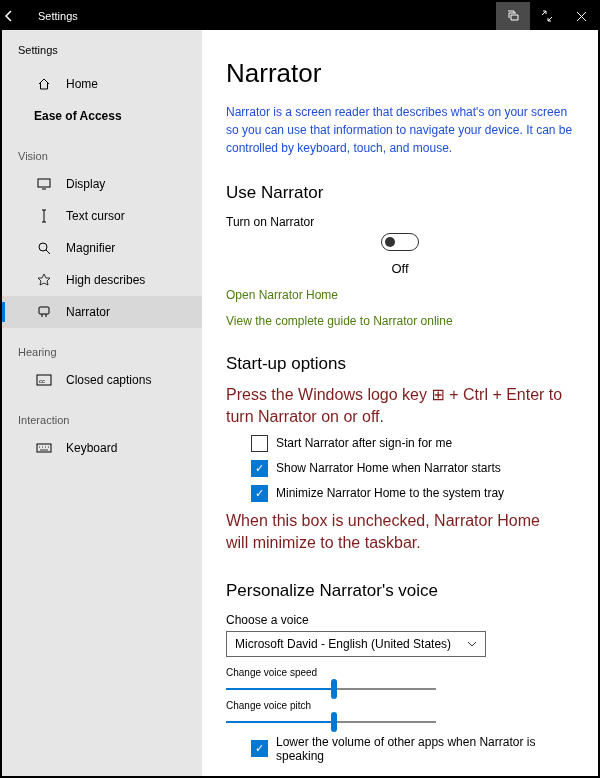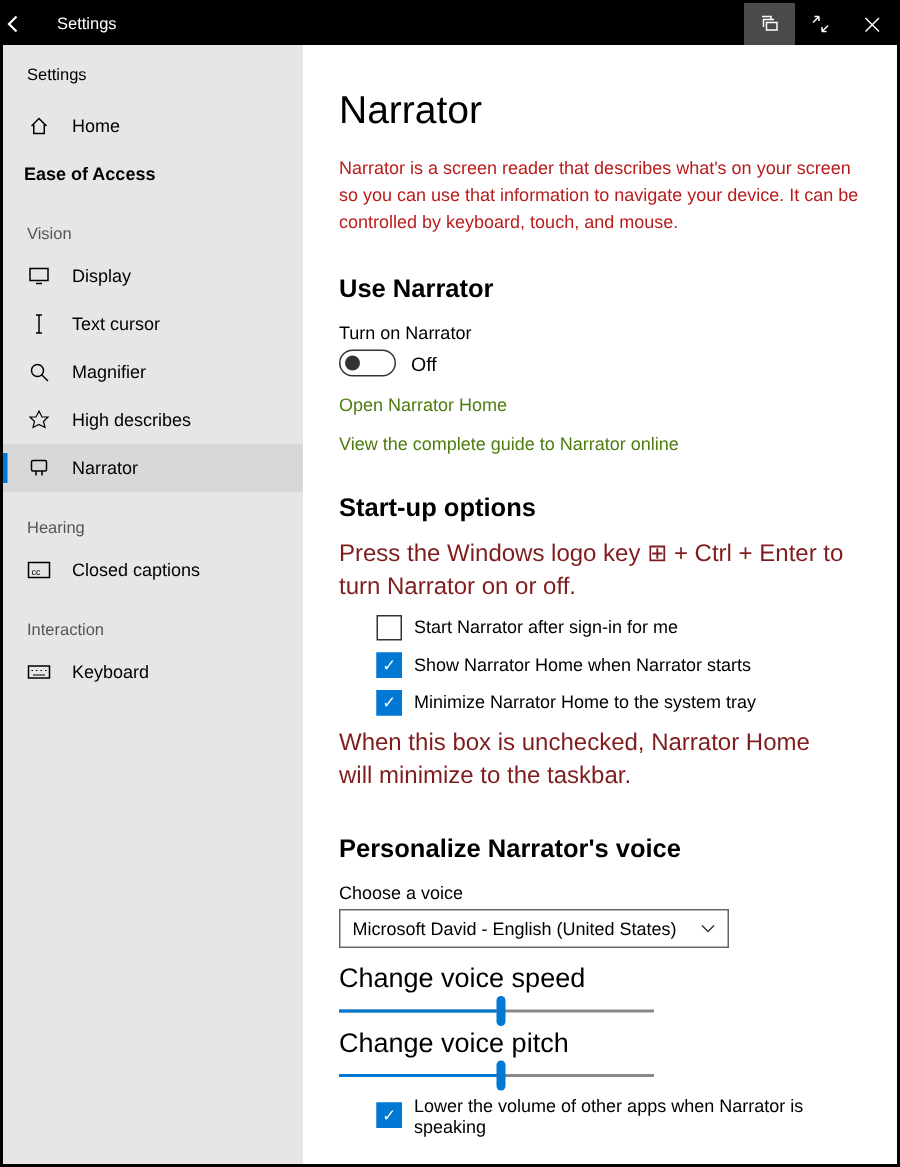--- a/index.html
+++ b/index.html
@@ -31,21 +31,21 @@
   width: 200px;
   background: #e6e6e6;
   padding-top: 10px;
   overflow-y: auto;
 }
 .sidebar .app-label { padding: 4px 16px 12px 16px; font-size: 11px; }
 .nav-item {
   display: flex;
   align-items: center;
   height: 32px;
-  padding: 0 14px;
+  padding: 0 32px;
   cursor: pointer;
   font-size: 12px;
   position: relative;
 }
 .nav-item .icon { width: 20px; display: flex; align-items: center; justify-content: center; margin-right: 12px; font-size: 13px; }
 .nav-item.bold { font-weight: 600; }
 .nav-item.selected::before {
   content: "";
   position: absolute;
   left: 0;
@@ -56,24 +56,24 @@
 }
 .nav-item.selected { background: #d8d8d8; }
 .section-label { padding: 18px 16px 6px 16px; font-size: 11px; color: #555; }
 .main {
   flex: 1;
   padding: 28px 24px 24px 24px;
   overflow-y: auto;
   background: #fff;
 }
 h1 { font-size: 26px; font-weight: 400; margin-bottom: 14px; }
-h2 { font-size: 17px; font-weight: 700; margin-top: 26px; margin-bottom: 10px; }
-.desc { font-size: 12px; color: #b91c1c; line-height: 1.5; margin-bottom: 4px; max-width: 360px; }
+h2 { font-size: 17px; font-weight: 400; margin-top: 26px; margin-bottom: 10px; }
+.desc { font-size: 12px; color: #1d4ed8; line-height: 1.5; margin-bottom: 4px; max-width: 360px; }
 .small-label { font-size: 12px; margin-top: 12px; margin-bottom: 4px; }
-.toggle { display: flex; align-items: center; gap: 10px; margin-bottom: 12px; }
+.toggle { display: flex; align-items: center; gap: 10px; margin-bottom: 12px; flex-direction: column; }
 .toggle-track {
   width: 38px; height: 18px; border-radius: 9px; border: 1.5px solid #333;
   position: relative; cursor: pointer; background: #fff;
 }
 .toggle-thumb {
   width: 10px; height: 10px; border-radius: 50%; background: #333;
   position: absolute; left: 3px; top: 2.5px;
 }
 .link { color: #4d7c0f; font-size: 12px; cursor: pointer; display: block; margin-bottom: 12px; }
 .checkbox-row { display: flex; align-items: center; gap: 8px; margin-bottom: 8px; font-size: 12px; margin-left: 25px; }
@@ -82,21 +82,21 @@
   align-items: center; justify-content: center; cursor: pointer; flex-shrink: 0;
 }
 .cb.checked { background: #0078d4; border-color: #0078d4; color: #fff; font-size: 11px; }
 .helper { font-size: 16px; color: #7f1d1d; margin-top: 2px; margin-bottom: 6px; max-width: 340px; line-height: 1.4; }
 .select-box {
   border: 1px solid #666; padding: 5px 8px; max-width: 260px;
   display: flex; justify-content: space-between; align-items: center;
   font-size: 12px; cursor: pointer; margin-bottom: 6px;
 }
 .slider-wrap { margin-top: 10px; }
-.slider-label { font-size: 18px; margin-bottom: 4px; }
+.slider-label { font-size: 10px; margin-bottom: 4px; }
 .slider-track {
   width: 210px; height: 2px; background: #888; position: relative; margin: 10px 0 8px 0;
 }
 .slider-fill { position: absolute; left: 0; top: 0; height: 2px; background: #0078d4; }
 .slider-thumb {
   width: 6px; height: 20px; background: #0078d4; position: absolute; top: -9px;
   border-radius: 3px;
 }
 svg { display: block; }
 </style>

